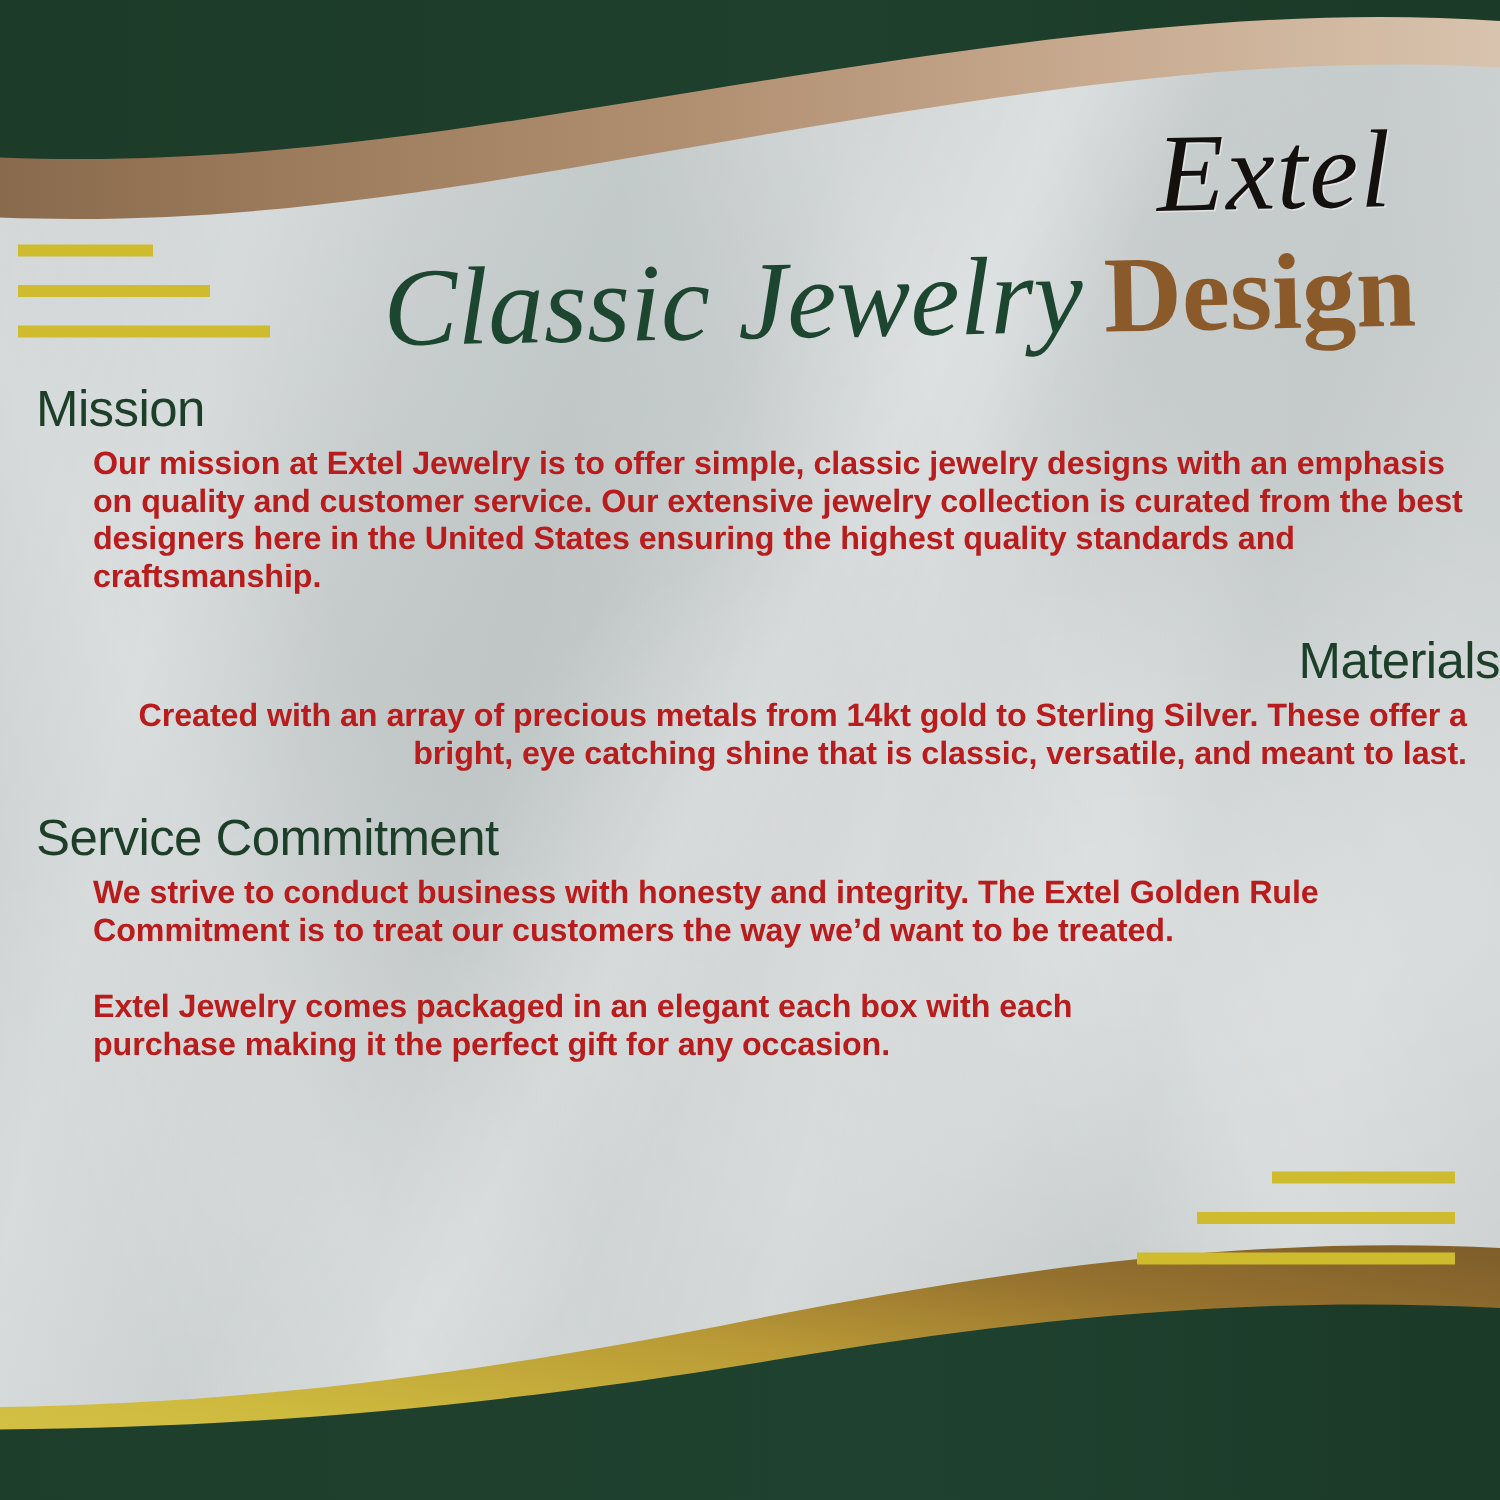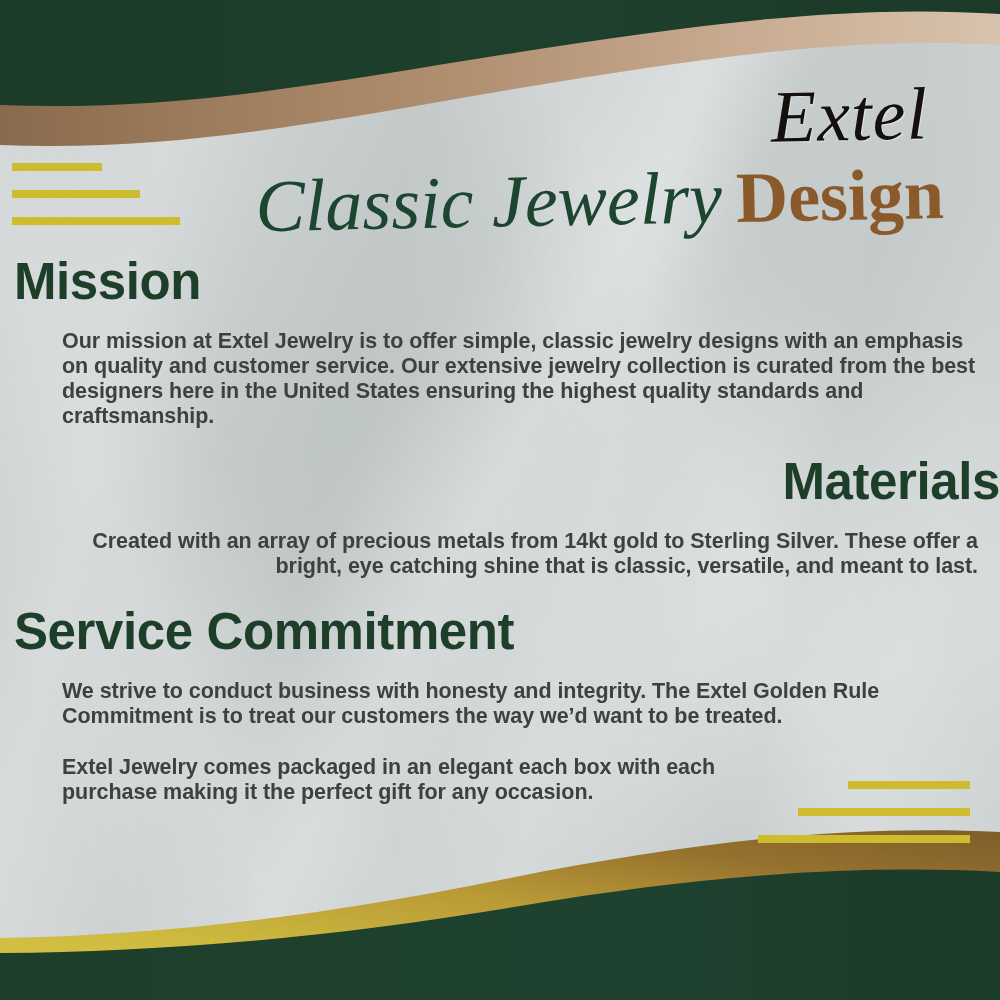--- a/index.html
+++ b/index.html
@@ -90,35 +90,35 @@
     font-size:72px;
     color:#8a5a2b;
     margin-left:14px;
   }
 
   
   .sections { position:absolute; left:0; top:255px; width:1000px; }
   .section { position:relative; }
   .sec-head {
     font-family:"Liberation Sans", sans-serif;
-    font-weight:700;
-    font-size:51px;
+    font-weight:400;
+    font-size:34px;
     line-height:1.06;
     color:#1d3f2a;
-    margin-left:14px;
+    margin-left:24px;
     letter-spacing:-0.4px;
   }
   .sec-body {
     font-family:"Liberation Sans", sans-serif;
     font-weight:600;
     font-size:21.5px;
     line-height:25px;
-    color:#404040;
+    color:#b91c1c;
     margin-left:62px;
-    margin-top:20px;
+    margin-top:6px;
     max-width:916px;
     letter-spacing:-0.05px;
   }
   .s-mission   { margin-top:0px; }
   .s-materials { margin-top:26px;text-align:right; }
   .s-service   { margin-top:26px; }
   .s-giftbox   { margin-top:26px; }
   .s-giftbox .sec-body { max-width:720px; }
 </style>
 </head>

